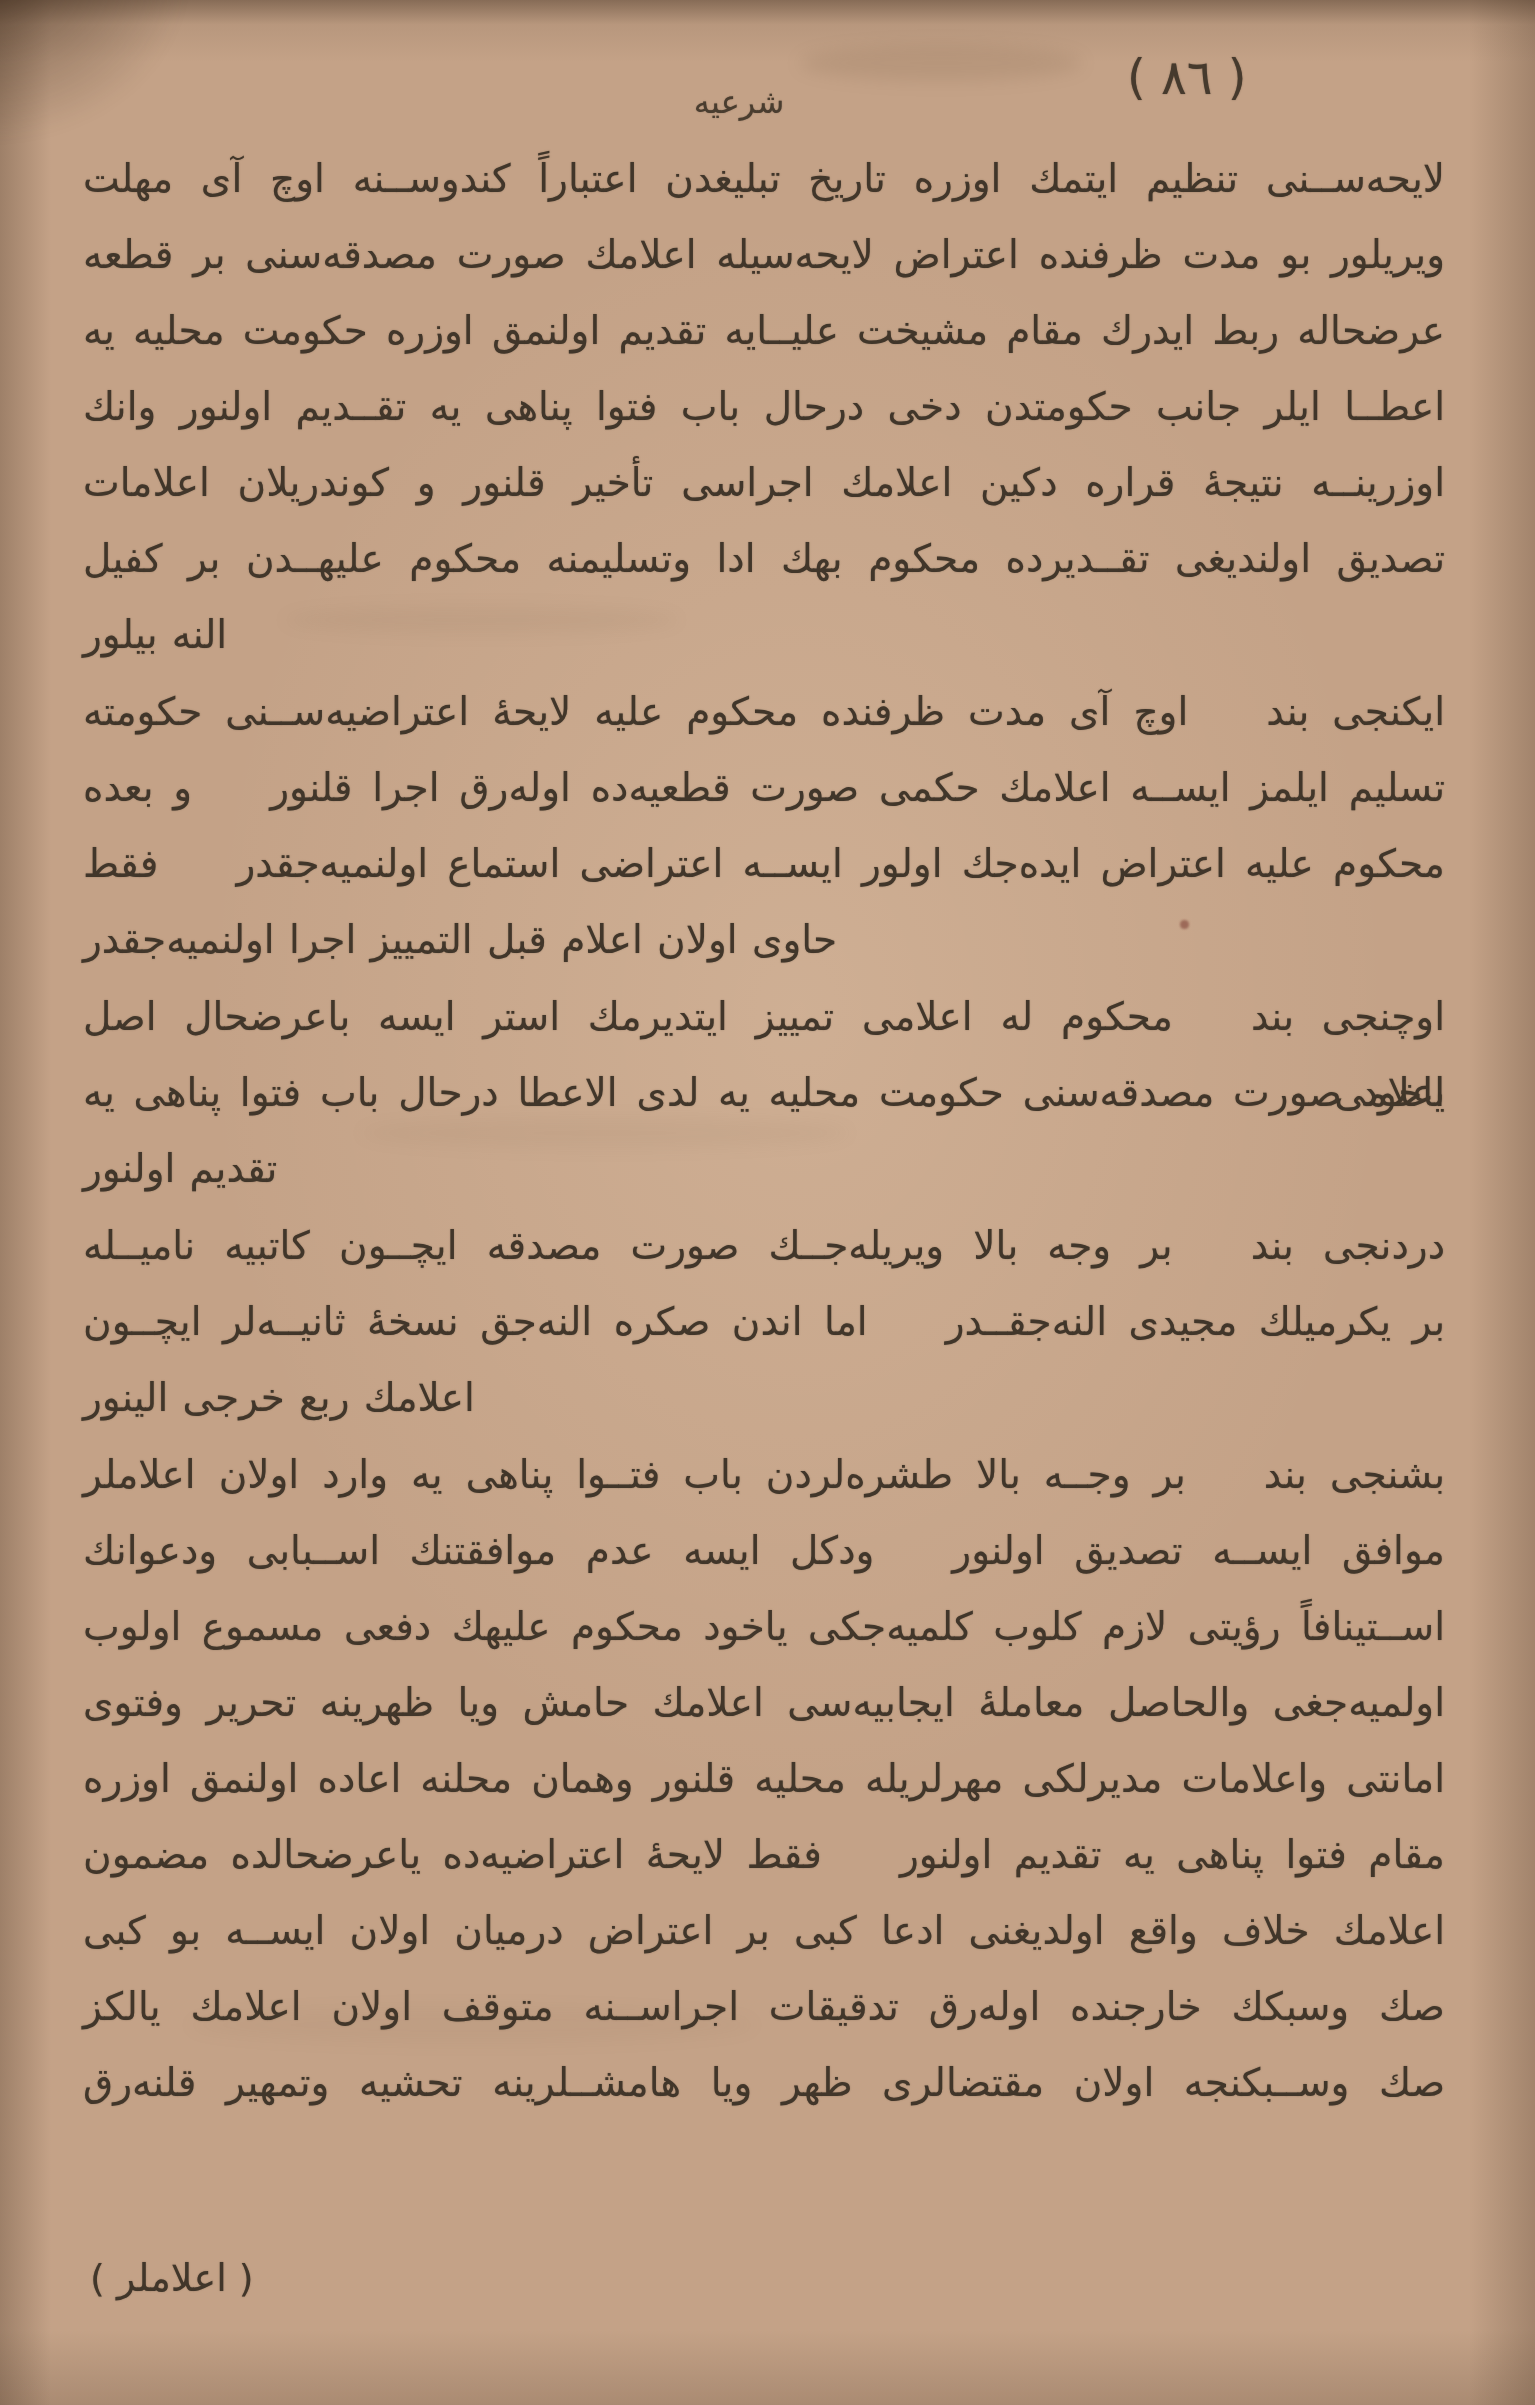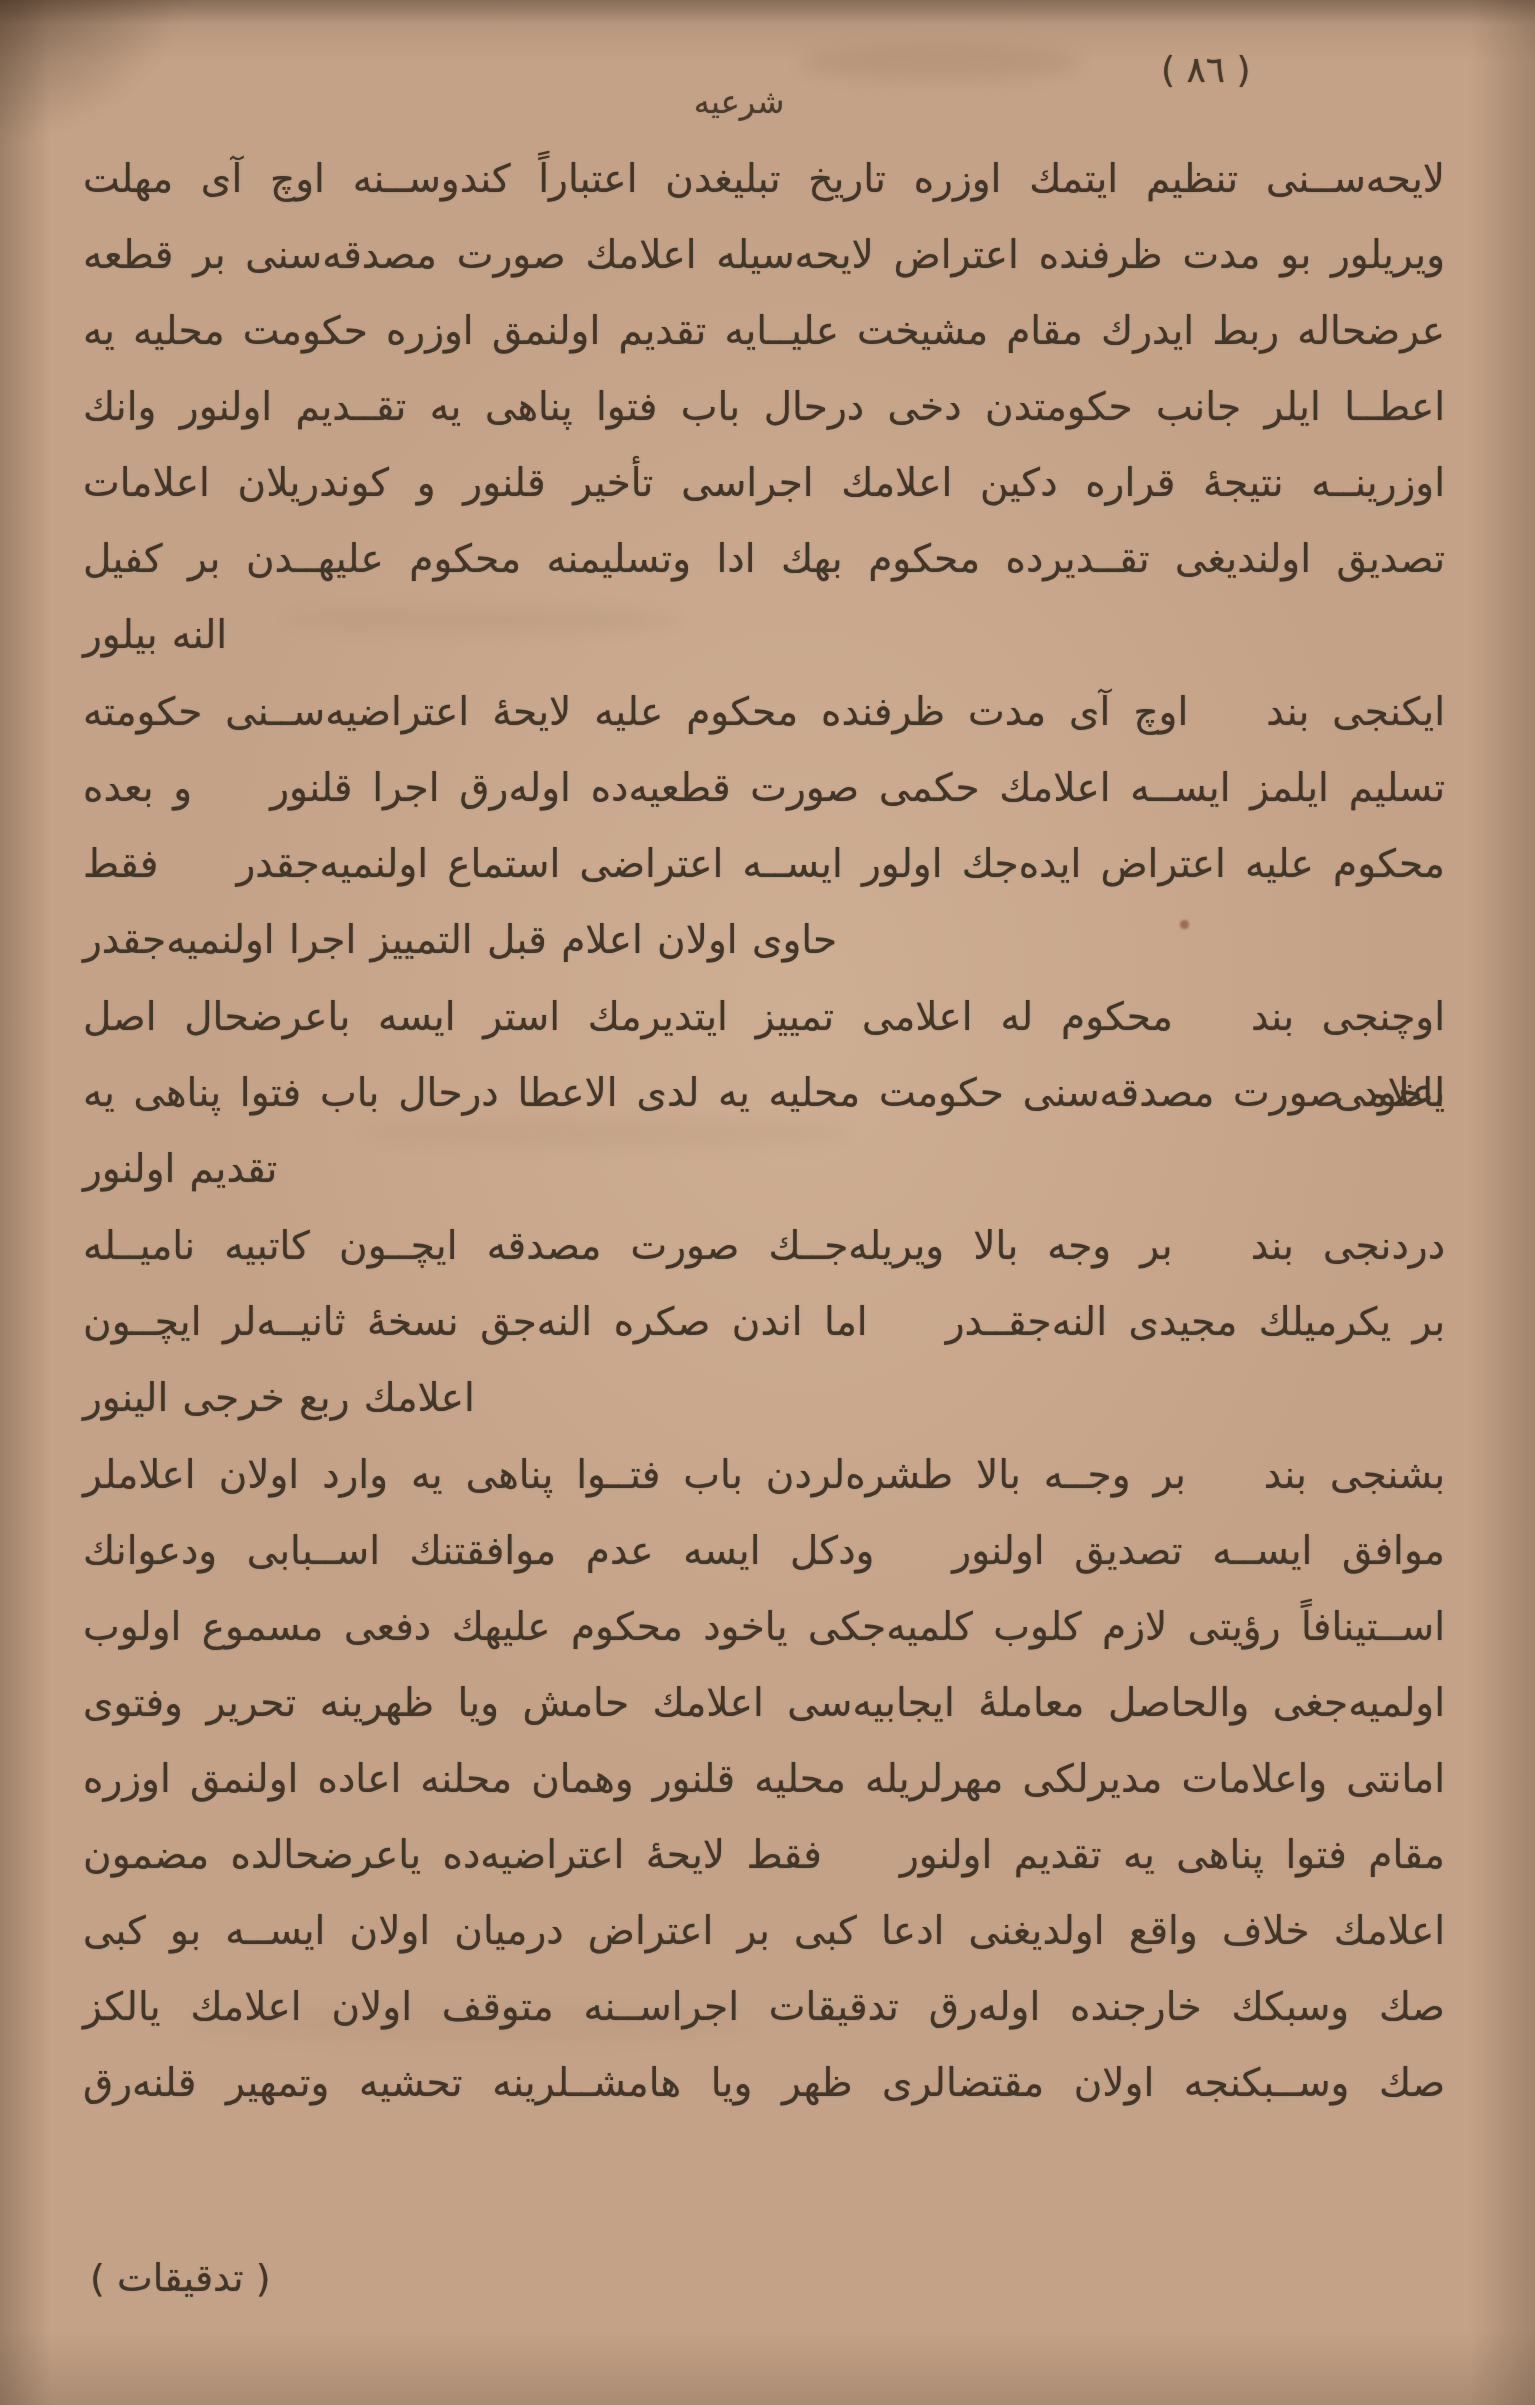--- a/index.html
+++ b/index.html
@@ -22,22 +22,22 @@
     font-family:"DejaVu Sans", sans-serif;
     color:var(--ink);
   }
   .corner{
     position:absolute;left:-57px;top:-66px;width:246px;height:208px;
     background:radial-gradient(ellipse at 20% 20%, rgba(58,40,26,0.55), rgba(0,0,0,0) 70%);
     filter:blur(5.7px);
   }
   .header{position:absolute;top:49px;left:0;width:100%;height:85px;}
   .pagenum{
-    position:absolute;left:1162px;top:0;
-    font-size:36px;letter-spacing:5.7px;color:#463a2d;
+    position:absolute;left:1128px;top:0;
+    font-size:48px;letter-spacing:5.7px;color:#463a2d;
     text-shadow:0 0 1.4px rgba(64,52,40,.65);
   }
   .title{
     position:absolute;left:674px;top:34px;width:132px;text-align:center;
     font-size:32px;color:#4a3d2f;
     text-shadow:0 0 1.2px rgba(64,52,40,.6);
   }
   .smudge{position:absolute;background:#6b5138;border-radius:50%;filter:blur(8.5px);}
   .s1{left:800px;top:45px;width:284px;height:36px;opacity:.14;}
   .s2{left:284px;top:606px;width:397px;height:28px;opacity:.07;}
@@ -118,15 +118,15 @@
         <div class="line">اســتينافاً رؤيتى لازم كلوب كلميه‌جكى ياخود محكوم عليهك دفعى مسموع اولوب</div>
         <div class="line">اولميه‌جغى والحاصل معاملهٔ ايجابيه‌سى اعلامك حامش ويا ظهرينه تحرير وفتوى</div>
         <div class="line">امانتى واعلامات مديرلكى مهرلريله محليه قلنور وهمان محلنه اعاده اولنمق اوزره</div>
         <div class="line">مقام فتوا پناهى يه تقديم اولنور  فقط لايحهٔ اعتراضيه‌ده ياعرضحالده مضمون</div>
         <div class="line">اعلامك خلاف واقع اولديغنى ادعا كبى بر اعتراض درميان اولان ايســه بو كبى</div>
         <div class="line">صك وسبكك خارجنده اوله‌رق تدقيقات اجراســنه متوقف اولان اعلامك يالكز</div>
         <div class="line">صك وســبكنجه اولان مقتضالرى ظهر ويا هامشــلرينه تحشيه وتمهير قلنه‌رق</div>
       </div>
     </div>
 
-  <div class="catchword">( تدقيقات )</div>
+  <div class="catchword">( اعلاملر )</div>
 </div>
 
 
 </body></html>

